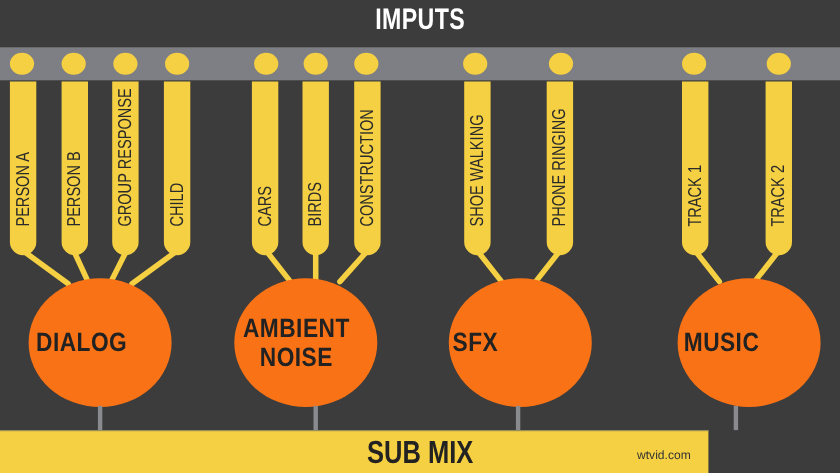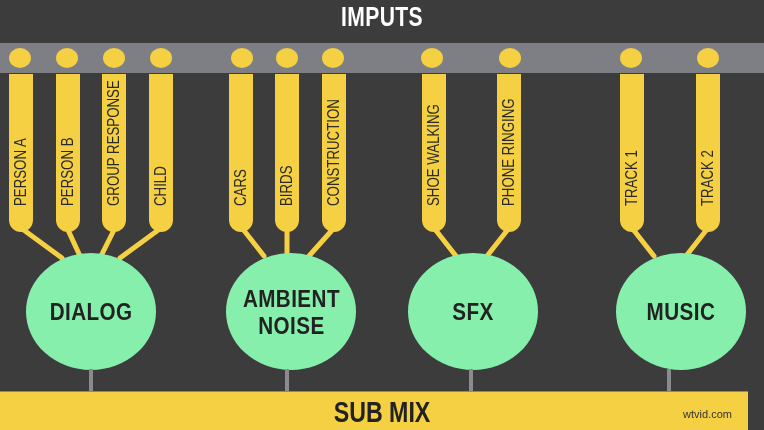--- a/index.html
+++ b/index.html
@@ -39,34 +39,34 @@
       font-size: 17px; line-height: 20px;
     }
     .pill-label span {
       display: inline-block;
       transform: rotate(-90deg) scaleX(0.78);
       transform-origin: 0 0;
     }
     svg.wires { position: absolute; left: 0; top: 0; width: 764px; height: 430px; pointer-events: none; }
     .bus {
       position: absolute; width: 130px; height: 117px; top: 253px;
-      border-radius: 50%; background: #86efac;
-      display: flex; align-items: center; justify-content: center;
+      border-radius: 50%; background: #f97316;
+      display: flex; align-items: center; 
       text-align: center;
     }
     .bus-label {
       color: #222222; font-weight: bold; font-size: 24px; line-height: 27px;
       display: inline-block; transform: scaleX(0.86);
       letter-spacing: 0.5px;
     }
     .stem {
       position: absolute; top: 369px; width: 4px; height: 22px; background: #8a8b8f;
     }
     .submix {
-      position: absolute; left: 0; top: 391px; width: 748px; height: 39px;
+      position: absolute; left: 0; top: 391px; width: 644px; height: 39px;
       background: #f5d042; border-top: 1px solid #8f8a60;
     }
     .submix-label {
       position: absolute; left: 0; top: 0; width: 764px; text-align: center;
       color: #222222; font-weight: bold; font-size: 29px; line-height: 40px;
       transform: scaleX(0.8); transform-origin: 382px 0;
     }
     .watermark {
       position: absolute; right: 16px; top: 15px;
       color: #333333; font-size: 11px; line-height: 14px;
@@ -145,21 +145,21 @@
 <div class="pill" style="left:620px">
   <div class="pill-label"><span style="margin-left:-10px">TRACK 1</span></div>
 </div>
 <div class="pill" style="left:696px">
   <div class="pill-label"><span style="margin-left:-10px">TRACK 2</span></div>
 </div>
 
 <div class="bus" style="left:26px">
   <span class="bus-label">DIALOG</span>
 </div>
-<div class="bus" style="left:226px">
+<div class="bus" style="left:213px">
   <span class="bus-label">
     <span>AMBIENT</span><br>
     <span>NOISE</span>
   </span>
 </div>
 <div class="bus" style="left:408px">
   <span class="bus-label">SFX</span>
 </div>
 <div class="bus" style="left:616px">
   <span class="bus-label">MUSIC</span>

